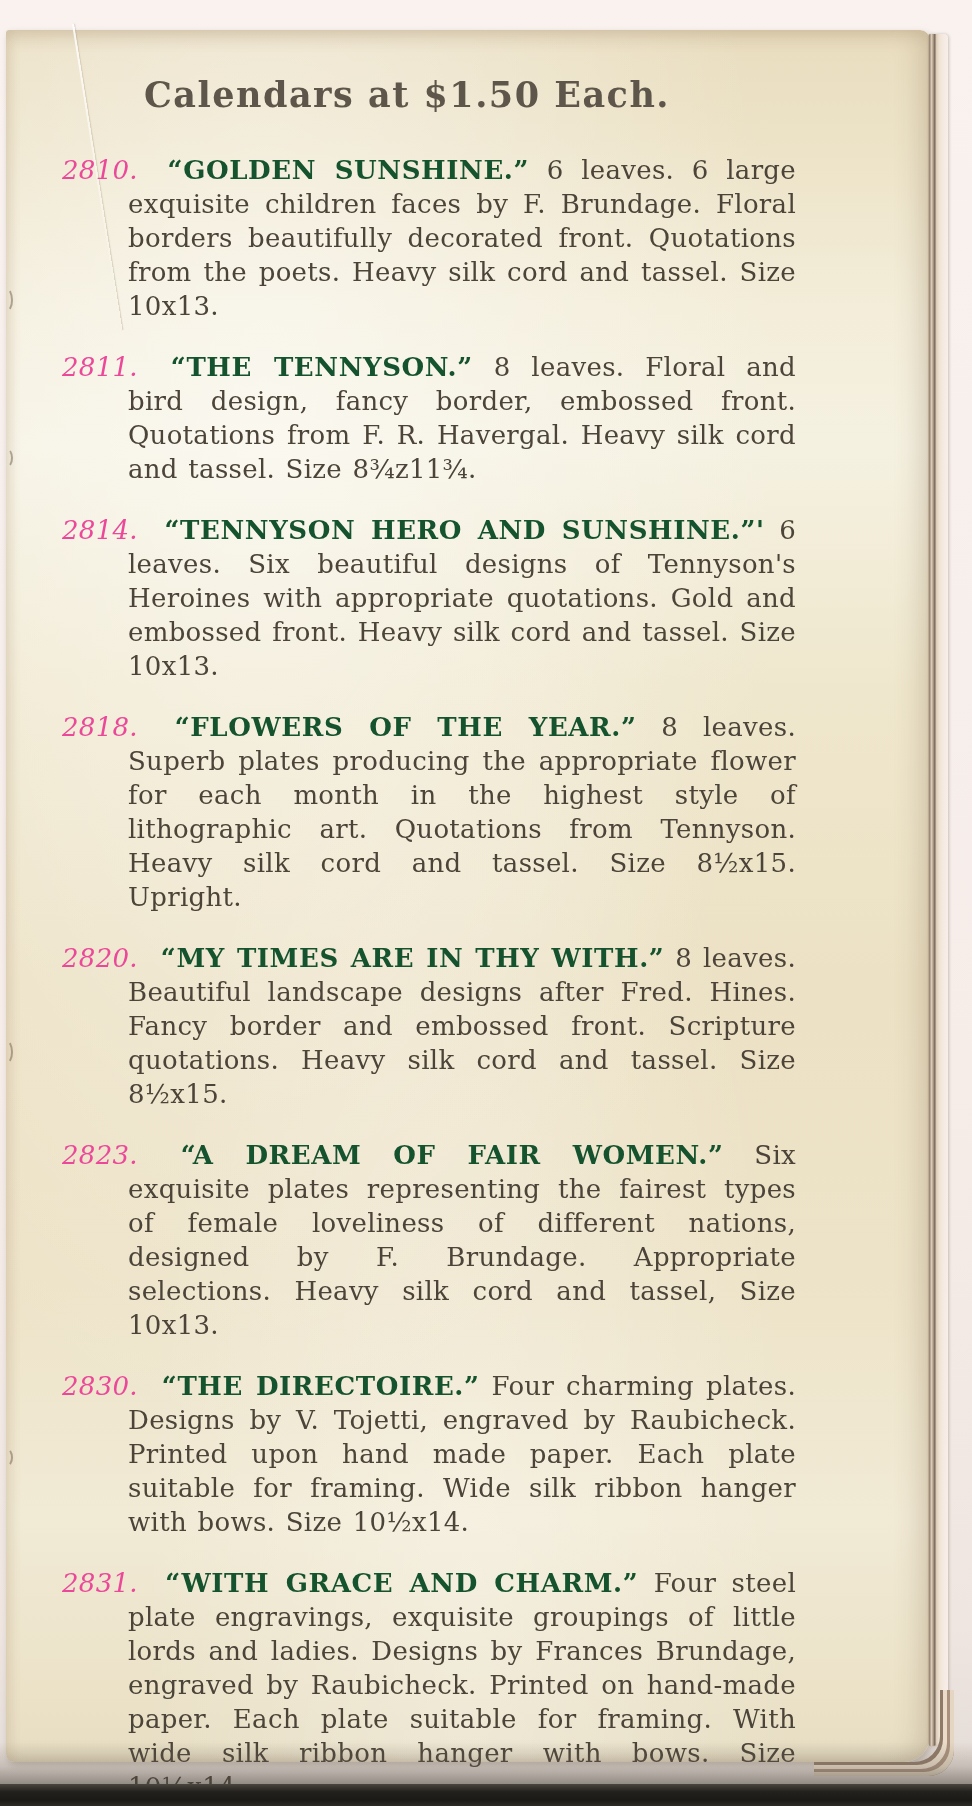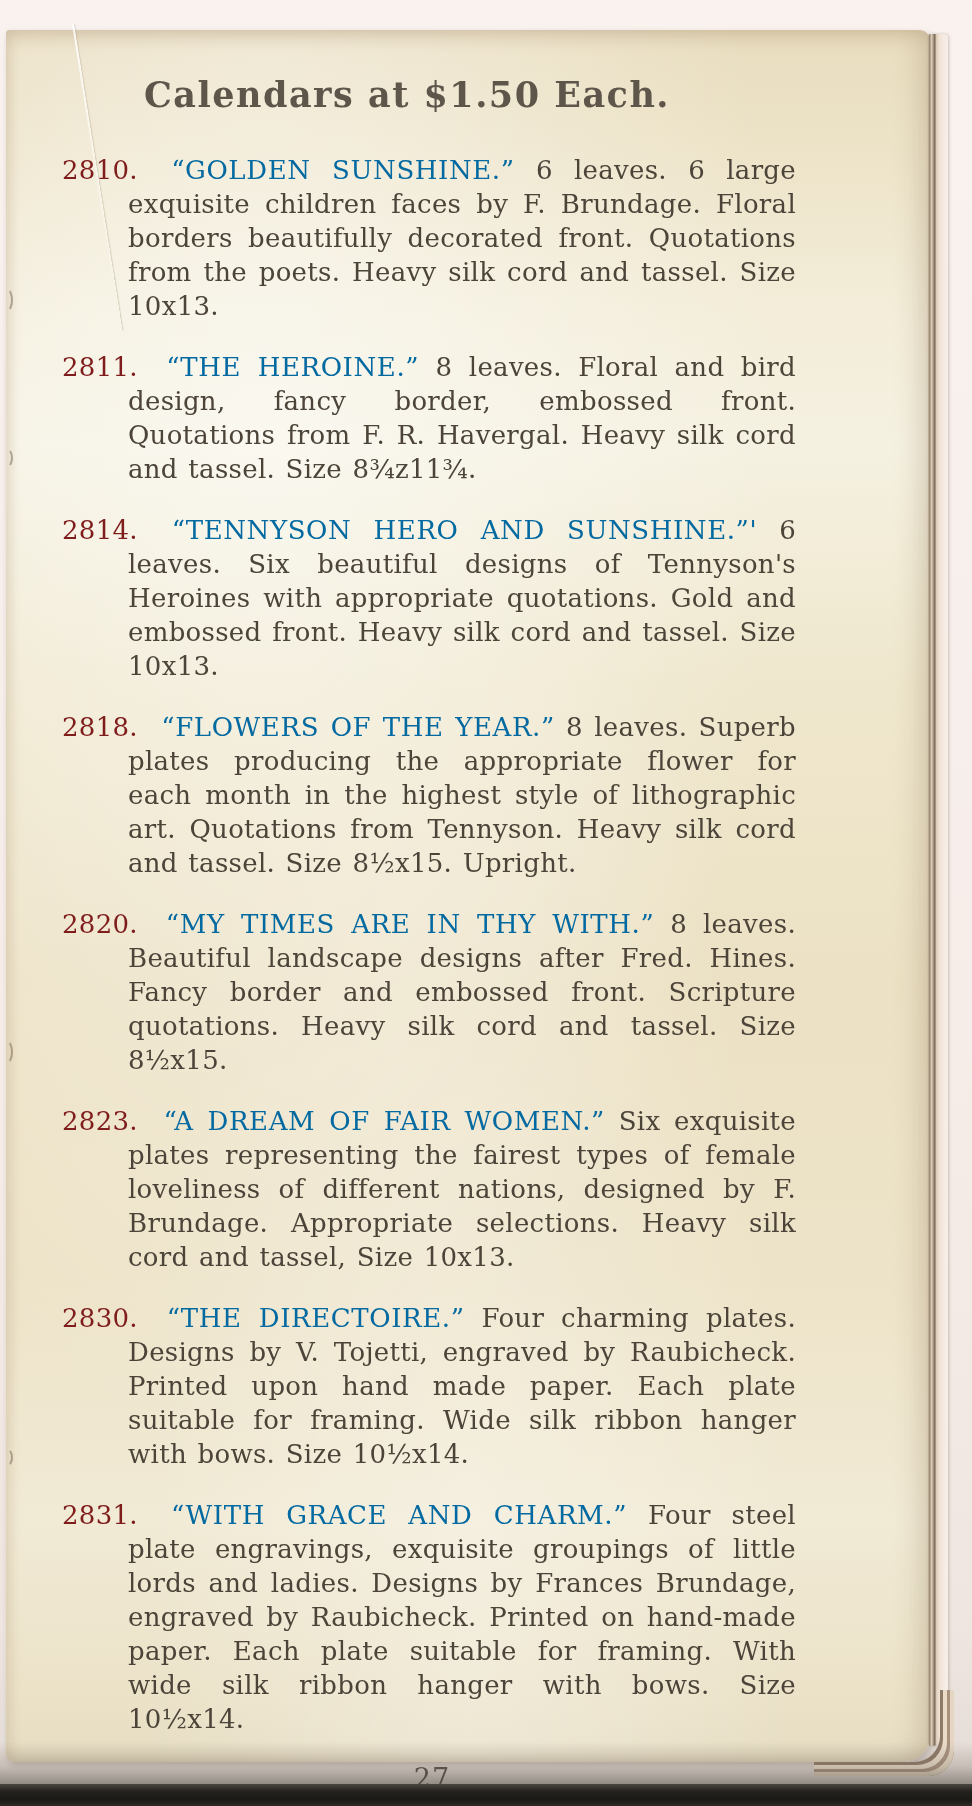--- a/index.html
+++ b/index.html
@@ -74,22 +74,22 @@
   .title{
     font-size:35px;font-weight:bold;letter-spacing:1.5px;
     color:#5e564a;text-align:center;margin:0 0 38px 0;
     transform:translateX(-55px);
   }
   .entry{
     font-size:26px;line-height:34px;letter-spacing:0.3px;
     text-align:justify;margin:0 0 27px 0;text-indent:-66px;
     word-spacing:2px;
   }
-  .num{margin-right:12px;color:#7f1d1d;}
-  .name{font-weight:normal;color:#0369a1;letter-spacing:0.6px;}
+  .num{margin-right:12px;color:#ec4899;font-style:italic;}
+  .name{font-weight:bold;color:#14532d;letter-spacing:0.6px;}
   .desc{color:#4c4439;margin-top:27px;}
   .page-number{
     font-size:27px;color:#55504a;text-align:center;
     transform:translateX(-30px);margin-top:8px;letter-spacing:1px;
   }
 </style>
 </head>
 <body>
 
 <div class="paper"></div>
@@ -98,21 +98,21 @@
 <span class="binding-mark bm1"></span>
 <span class="binding-mark bm2"></span>
 <span class="binding-mark bm3"></span>
 <span class="binding-mark bm4"></span>
 
 <div class="content">
   <h1 class="title">Calendars at $1.50 Each.</h1>
 
   <p class="entry"><span class="num">2810.</span> <span class="name">“GOLDEN SUNSHINE.”</span> <span class="desc">6 leaves.  6 large exquisite children faces by F. Brundage.  Floral borders beautifully decorated front. Quotations from the poets.  Heavy silk cord and tassel. Size 10x13.</span></p>
 
-  <p class="entry"><span class="num">2811.</span> <span class="name">“THE HEROINE.”</span> <span class="desc">8 leaves.  Floral and bird design, fancy border, embossed front.  Quotations from F. R. Havergal.  Heavy silk cord and tassel.  Size 8¾z11¾.</span></p>
+  <p class="entry"><span class="num">2811.</span> <span class="name">“THE TENNYSON.”</span> <span class="desc">8 leaves.  Floral and bird design, fancy border, embossed front.  Quotations from F. R. Havergal.  Heavy silk cord and tassel.  Size 8¾z11¾.</span></p>
 
   <p class="entry"><span class="num">2814.</span> <span class="name">“TENNYSON HERO AND SUNSHINE.”'</span> <span class="desc">6 leaves. Six beautiful designs of Tennyson's Heroines with appropriate quotations.  Gold and embossed front.  Heavy silk cord and tassel. Size 10x13.</span></p>
 
   <p class="entry"><span class="num">2818.</span> <span class="name">“FLOWERS OF THE YEAR.”</span> <span class="desc">8 leaves. Superb plates producing the appropriate flower for each month in the highest style of lithographic art.  Quotations from Tennyson.  Heavy silk cord and tassel.  Size 8½x15.  Upright.</span></p>
 
   <p class="entry"><span class="num">2820.</span> <span class="name">“MY TIMES ARE IN THY WITH.”</span> <span class="desc">8 leaves. Beautiful landscape designs after Fred. Hines. Fancy border and embossed front.  Scripture quotations.  Heavy silk cord and tassel.  Size 8½x15.</span></p>
 
   <p class="entry"><span class="num">2823.</span> <span class="name">“A DREAM OF FAIR WOMEN.”</span> <span class="desc">Six exquisite plates representing the fairest types of female loveliness of different nations, designed by F. Brundage.  Appropriate selections.  Heavy silk cord and tassel,  Size 10x13.</span></p>
 
   <p class="entry"><span class="num">2830.</span> <span class="name">“THE DIRECTOIRE.”</span> <span class="desc">Four charming plates. Designs by V. Tojetti, engraved by Raubicheck.  Printed upon hand made paper.  Each plate suitable for framing.  Wide silk ribbon hanger with bows.  Size 10½x14.</span></p>

